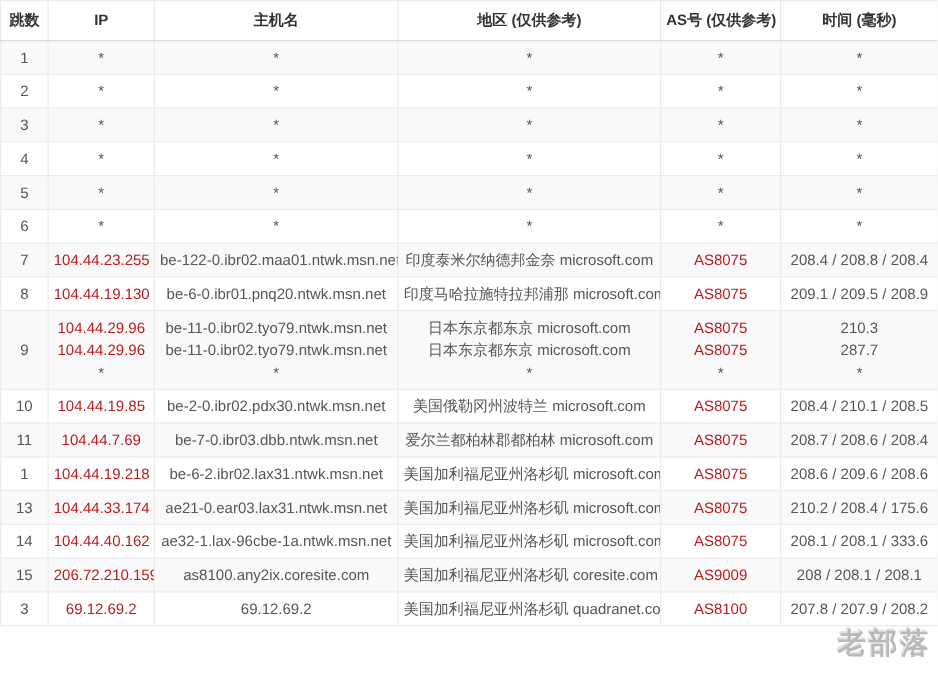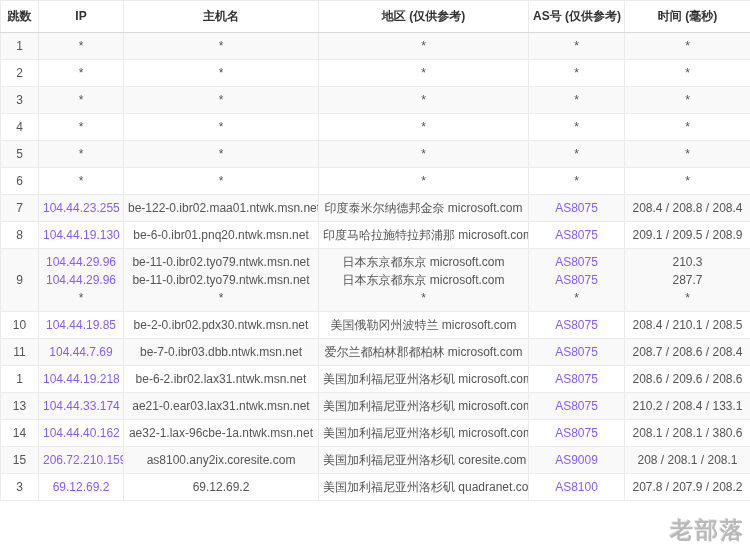--- a/index.html
+++ b/index.html
@@ -50,40 +50,39 @@
     line-height: 18px;
     border: 1px solid #ebebeb;
     white-space: nowrap;
     overflow: hidden;
   }
   table.trace tr.alt td { background: #f9f9f9; }
   table.trace tr td { background: #ffffff; }
   table.trace tr.alt td { background: #f9f9f9; }
 
   .link {
-    color: #8b5cf6;
+    color: #b91c1c;
     cursor: pointer;
     text-decoration: none;
     margin-top: 44px;
   }
   .cell-line { display: block; }
 
   .watermark {
     position: absolute;
     top: 499px;
     right: 5px;
     font-size: 23px;
     font-weight: bold;
     letter-spacing: 2px;
     color: #8f8f8f;
     opacity: 0.62;
     text-shadow: 1px 1px 0 #ffffff, -1px -1px 0 #cfcfcf;
     pointer-events: none;
     font-family: "DejaVu Sans", "Liberation Sans", sans-serif;
-    margin-top: 16px;
   }
 </style>
 </head>
 <body>
 
 <div class="page">
   <table class="trace">
     <colgroup>
       <col class="c-hop">
         <col class="c-ip">
@@ -363,41 +362,41 @@
           <td>
             <span class="cell-line">ae21-0.ear03.lax31.ntwk.msn.net</span>
           </td>
           <td>
             <span class="cell-line">美国加利福尼亚州洛杉矶 microsoft.com</span>
           </td>
           <td>
             <span class="cell-line"><span class="link">AS8075</span></span>
           </td>
           <td>
-            <span class="cell-line">210.2 / 208.4 / 133.1</span>
+            <span class="cell-line">210.2 / 208.4 / 175.6</span>
           </td>
         </tr>
         <tr>
           <td>
             <span class="cell-line">14</span>
           </td>
           <td>
             <span class="cell-line"><span class="link">104.44.40.162</span></span>
           </td>
           <td>
             <span class="cell-line">ae32-1.lax-96cbe-1a.ntwk.msn.net</span>
           </td>
           <td>
             <span class="cell-line">美国加利福尼亚州洛杉矶 microsoft.com</span>
           </td>
           <td>
             <span class="cell-line"><span class="link">AS8075</span></span>
           </td>
           <td>
-            <span class="cell-line">208.1 / 208.1 / 380.6</span>
+            <span class="cell-line">208.1 / 208.1 / 333.6</span>
           </td>
         </tr>
         <tr class="alt">
           <td>
             <span class="cell-line">15</span>
           </td>
           <td>
             <span class="cell-line"><span class="link">206.72.210.159</span></span>
           </td>
           <td>

